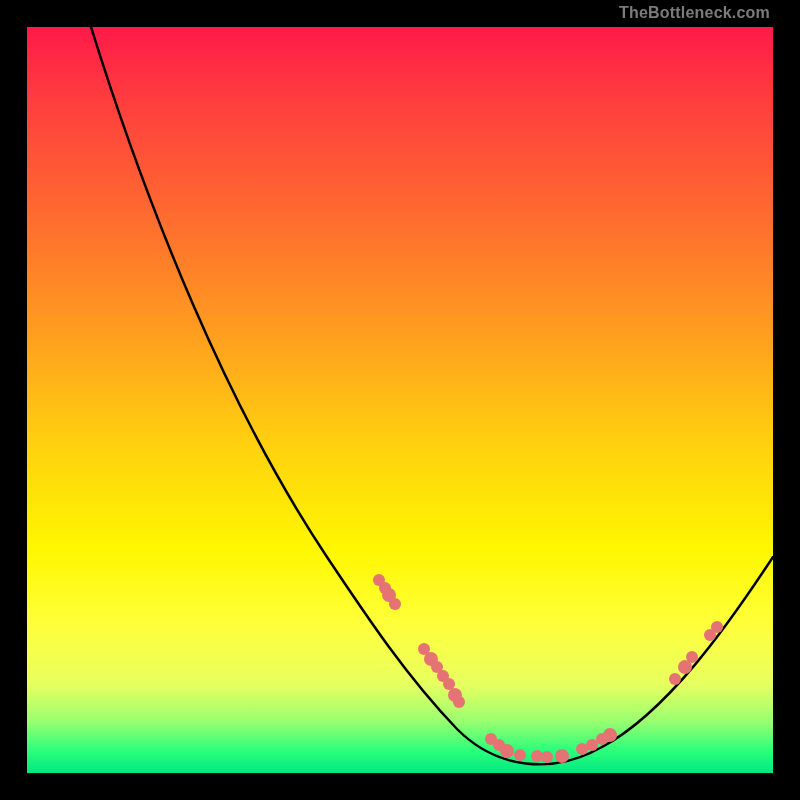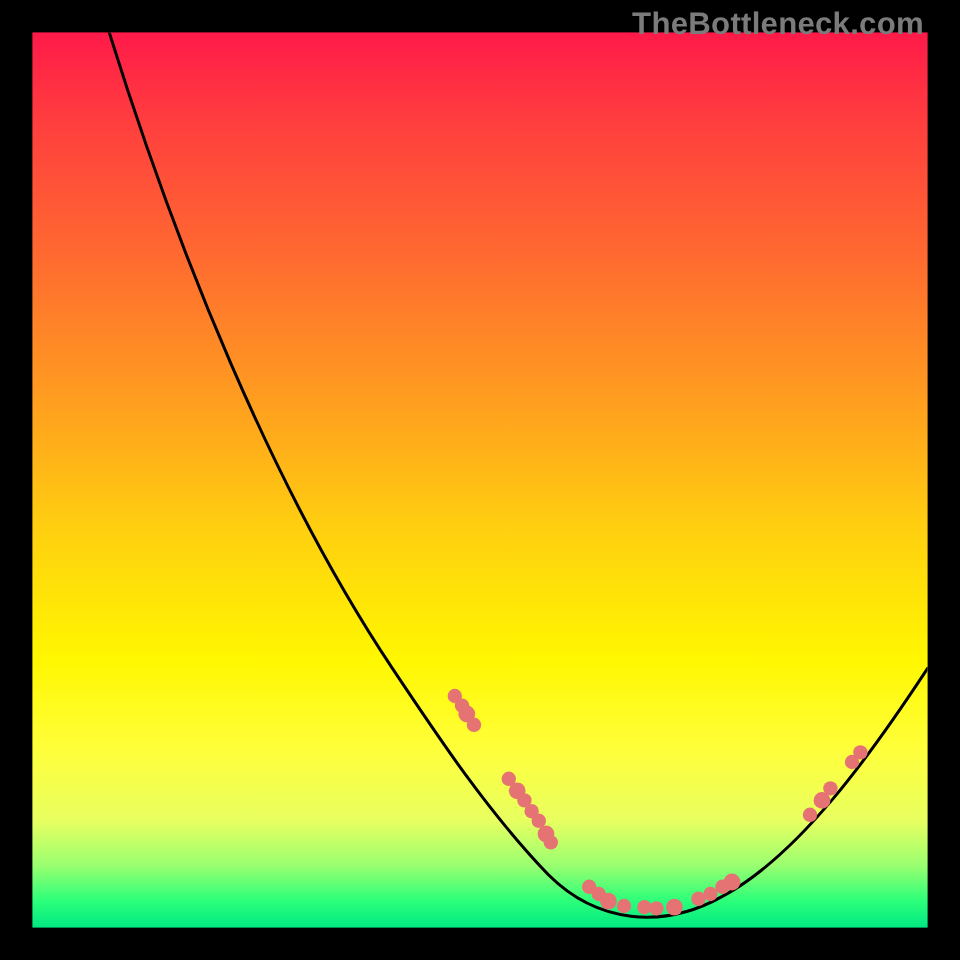--- a/index.html
+++ b/index.html
@@ -28,21 +28,21 @@
       #e8ff60 88%,
       #9bff70 93%,
       #2cff7a 97%,
       #00e882 100%);
   }
   .watermark {
     position: absolute;
     top: 4px;
     right: 30px;
     color: #7b7b7b;
-    font-size: 26px;
+    font-size: 16px;
     font-weight: bold;
     letter-spacing: 0.2px;
     font-family: Arial, Helvetica, sans-serif;
   }
   svg {
     position: absolute;
     left: 0;
     top: 0;
   }
 </style>

